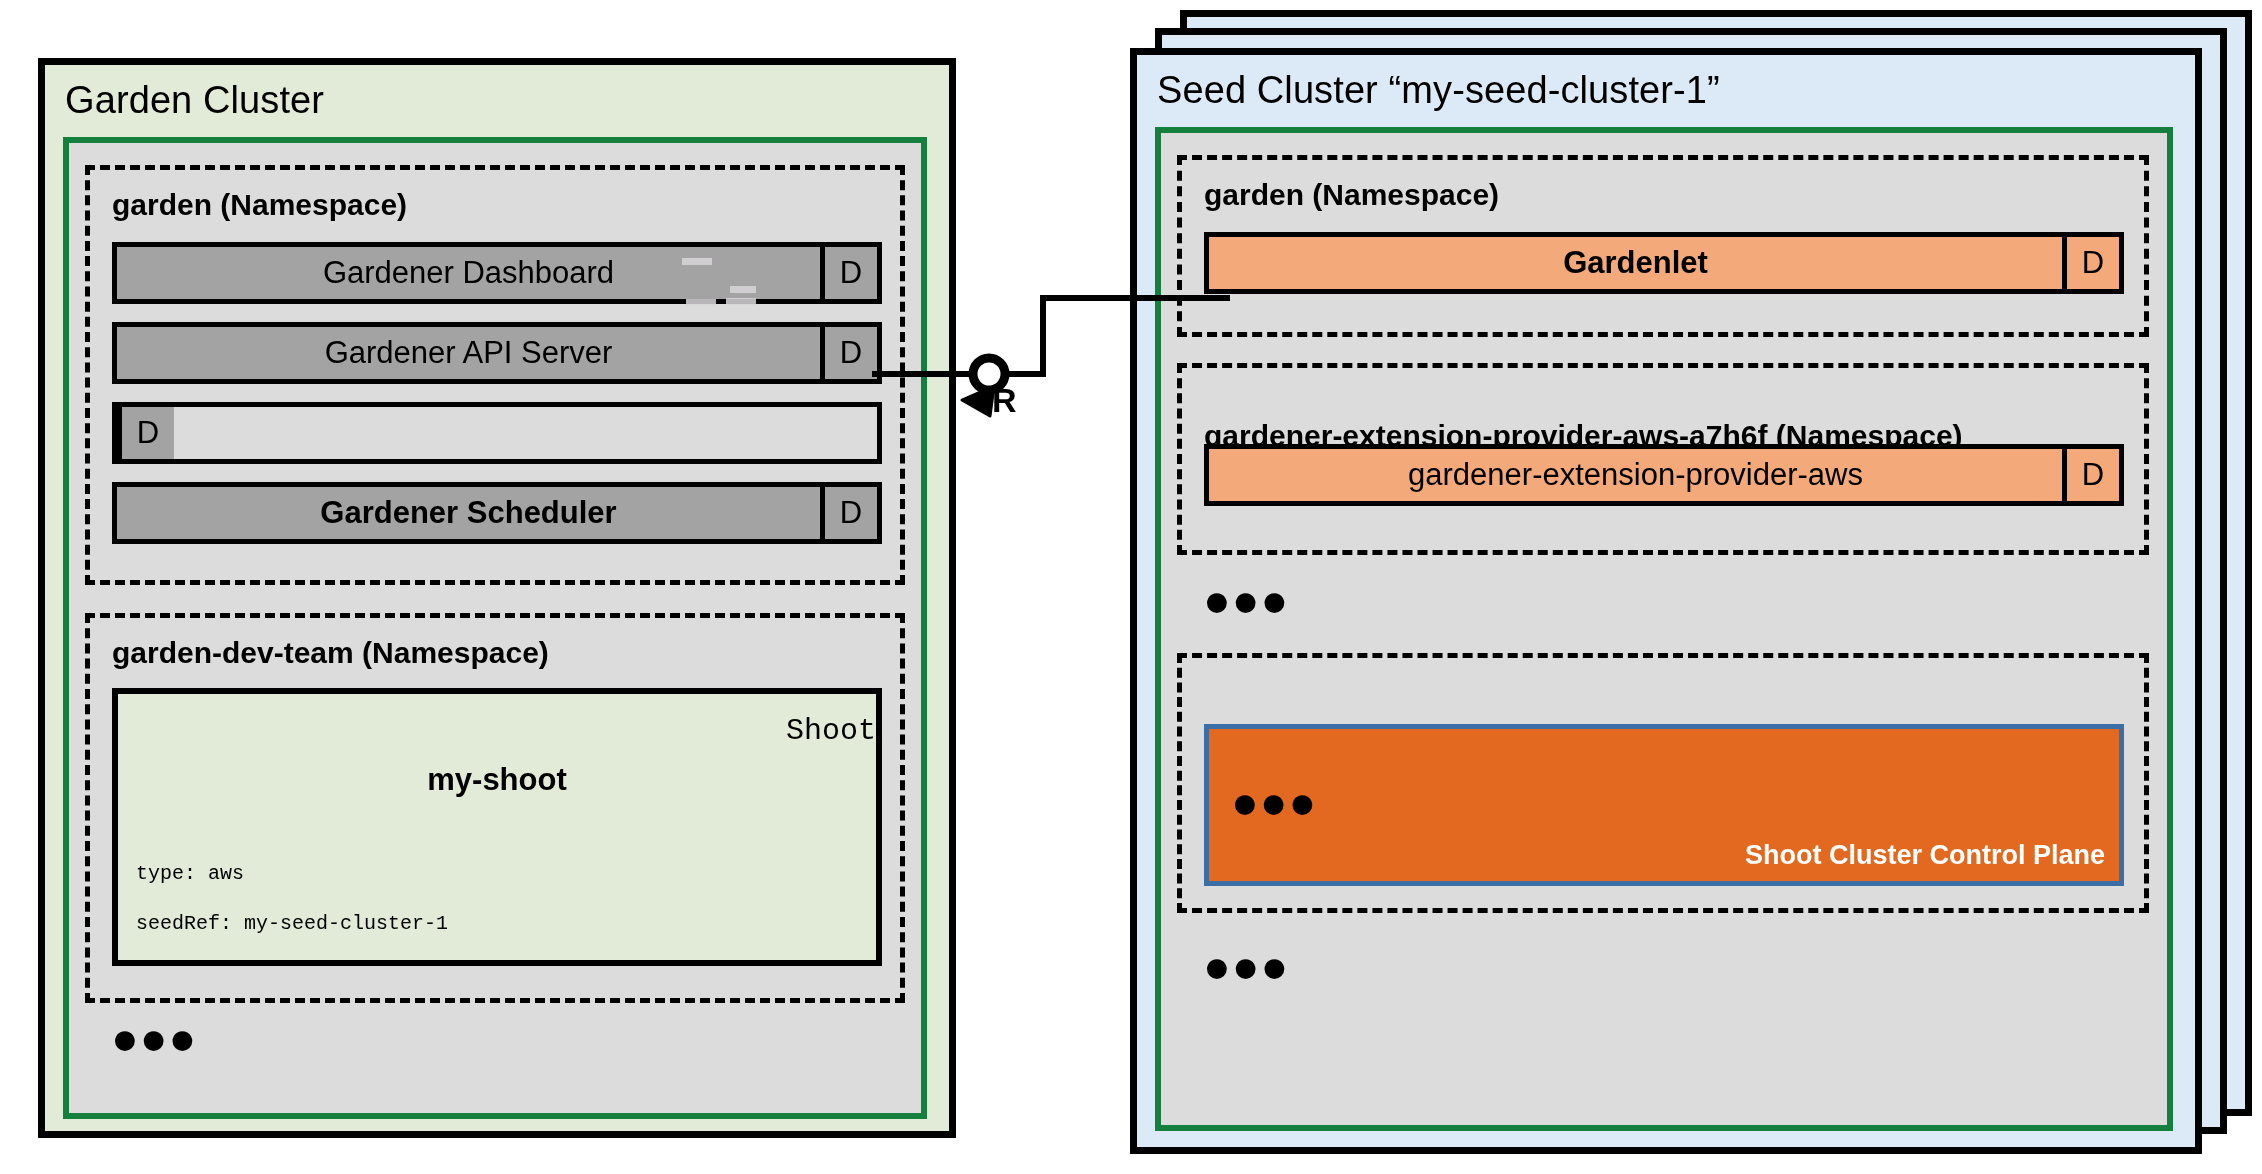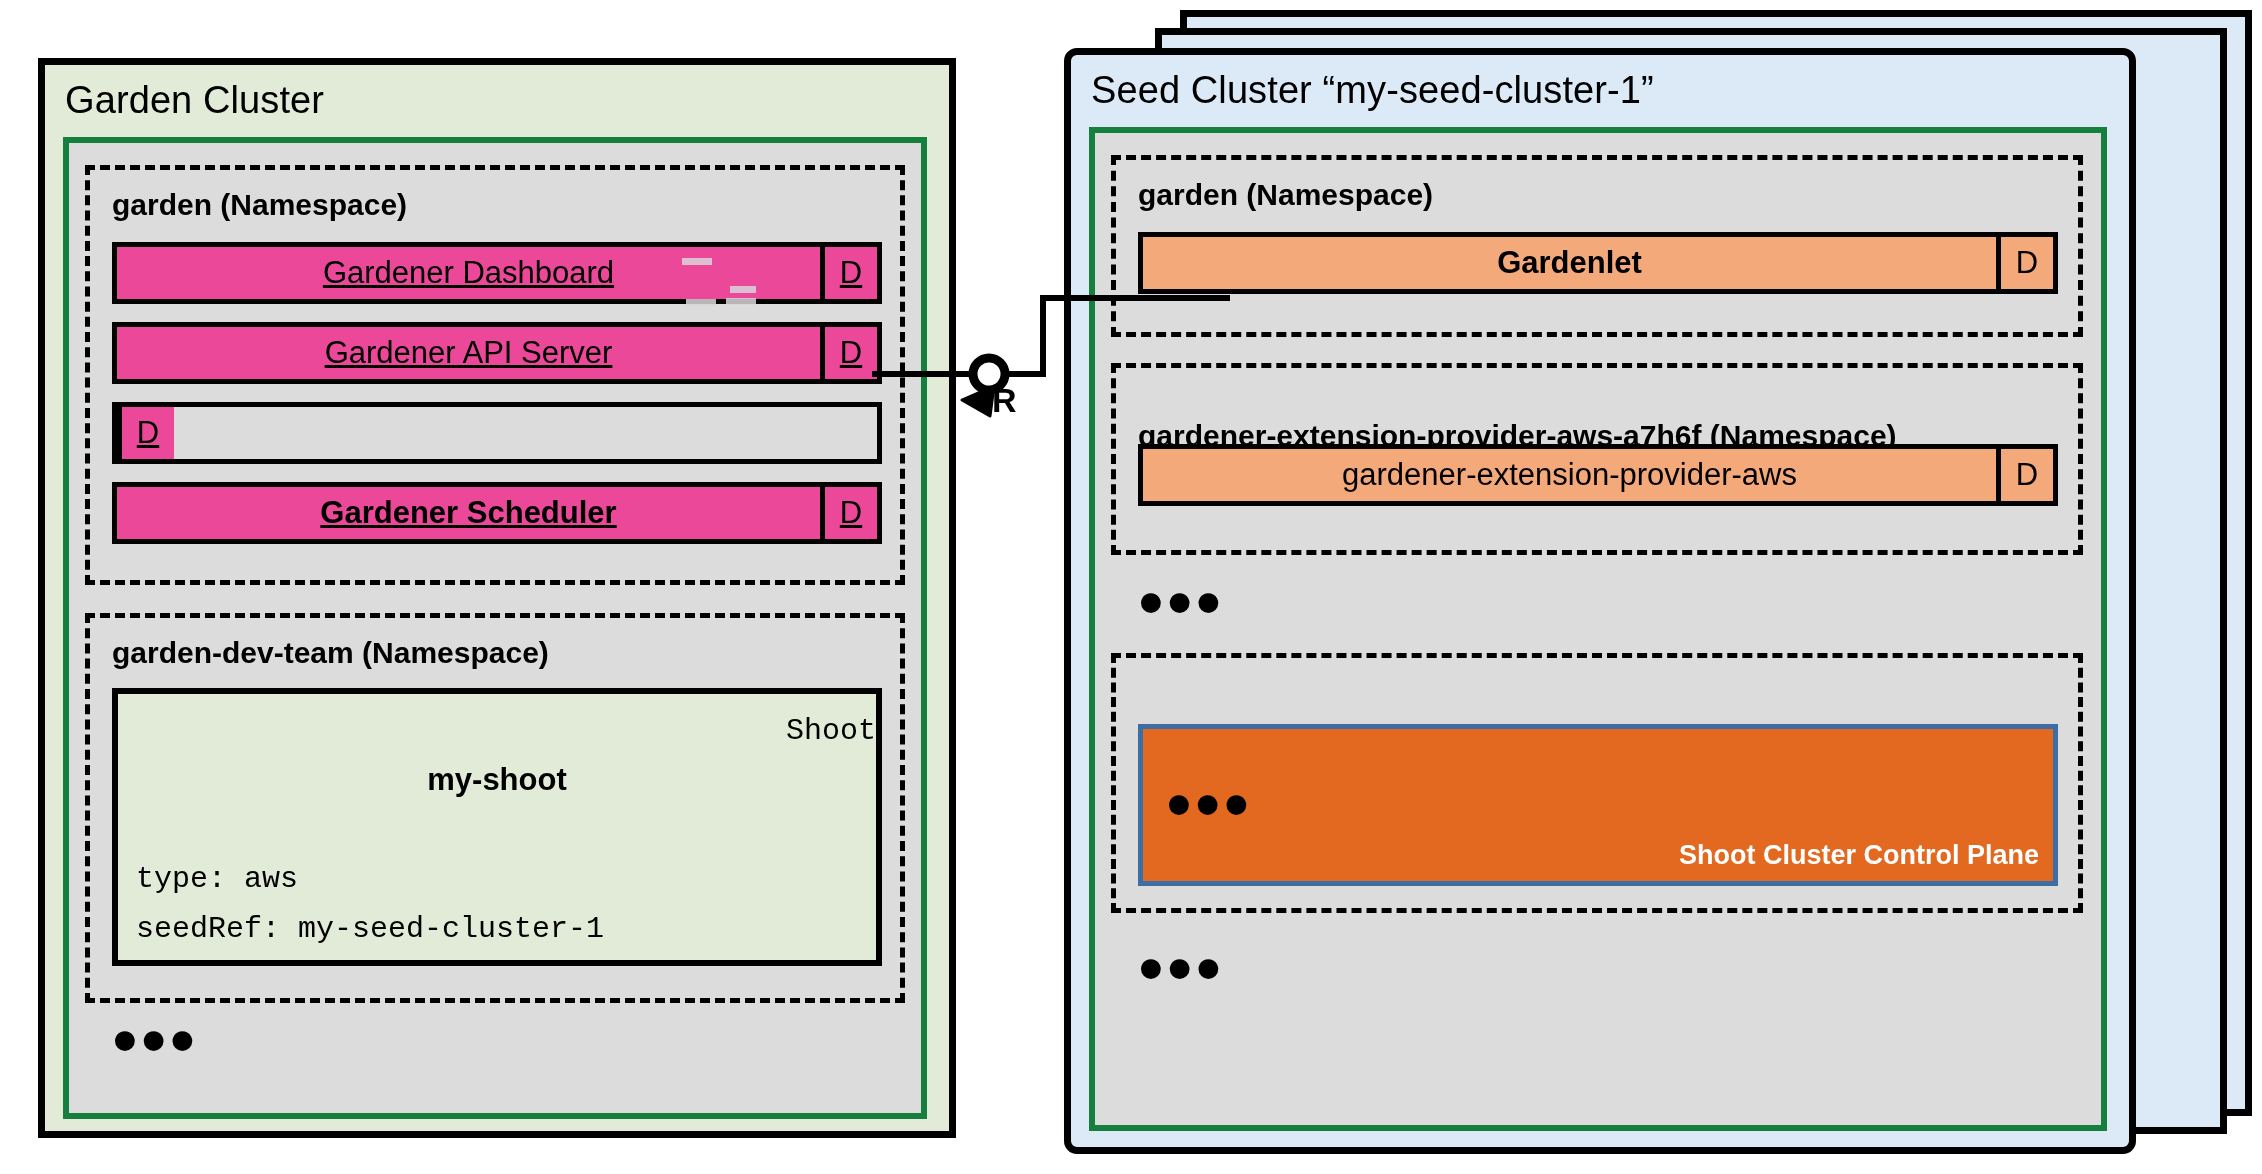--- a/index.html
+++ b/index.html
@@ -72,21 +72,21 @@
   }
   .comp .dcell {
     flex: 0 0 52px;
     border-left: 5px solid #000000;
     display: flex;
     align-items: center;
     justify-content: center;
     font-size: 31px;
     color: #000000;
   }
-  .comp.green .label, .comp.green .dcell { background: #ec4899; text-decoration: underline; }
+  .comp.green .label, .comp.green .dcell { background: #a3a3a3; }
   .comp.orange .label, .comp.orange .dcell { background: #f4a97a; }
   .comp .label.bold { font-weight: bold; }
 
   
   .shoot-card {
     border: 6px solid #000000;
     background: #e1ebd7;
     box-sizing: border-box;
     position: relative;
   }
@@ -102,21 +102,21 @@
     position: absolute;
     left: 0; right: 0;
     text-align: center;
     font-weight: bold;
     font-size: 31px;
     color: #000000;
   }
   .shoot-spec {
     position: absolute;
     font-family: "Liberation Mono", monospace;
-    font-size: 30px;
+    font-size: 20px;
     color: #000000;
     white-space: pre;
   }
 
   
   .control-plane {
     border: 5px solid #3b6ea5;
     background: #e2691f;
     box-sizing: border-box;
     position: relative;
@@ -198,21 +198,21 @@
           <div class="shoot-name" style="top:68px;">my-shoot</div>
           <div class="shoot-spec" style="left:18px; top:168px;">type: aws</div>
           <div class="shoot-spec" style="left:18px; top:218px;">seedRef: my-seed-cluster-1</div>
         </div>
       </div>
 
       <div class="ellipsis" style="left:42px; top:872px;">●●●</div>
     </div>
   </div>
 
-  <div class="abs cluster" style="left:1064px; top:48px; width:1072px; height:1106px; background:#dce9f7;border-radius:13px;">
+  <div class="abs cluster" style="left:1130px; top:48px; width:1072px; height:1106px; background:#dce9f7;">
 
     <div class="cluster-title" style="left:20px; top:14px;">Seed Cluster “my-seed-cluster-1”</div>
 
     <div class="abs inner-solid" style="left:18px; top:72px; width:1018px; height:1004px;">
 
       <div class="abs ns-dashed" style="left:16px; top:22px; width:972px; height:182px;">
         <div class="ns-title" style="left:22px; top:18px;">garden (Namespace)</div>
 
         <div class="abs comp orange" style="left:22px; top:72px; width:920px; height:62px;justify-content:space-between;">
           <div class="label bold">Gardenlet</div>

